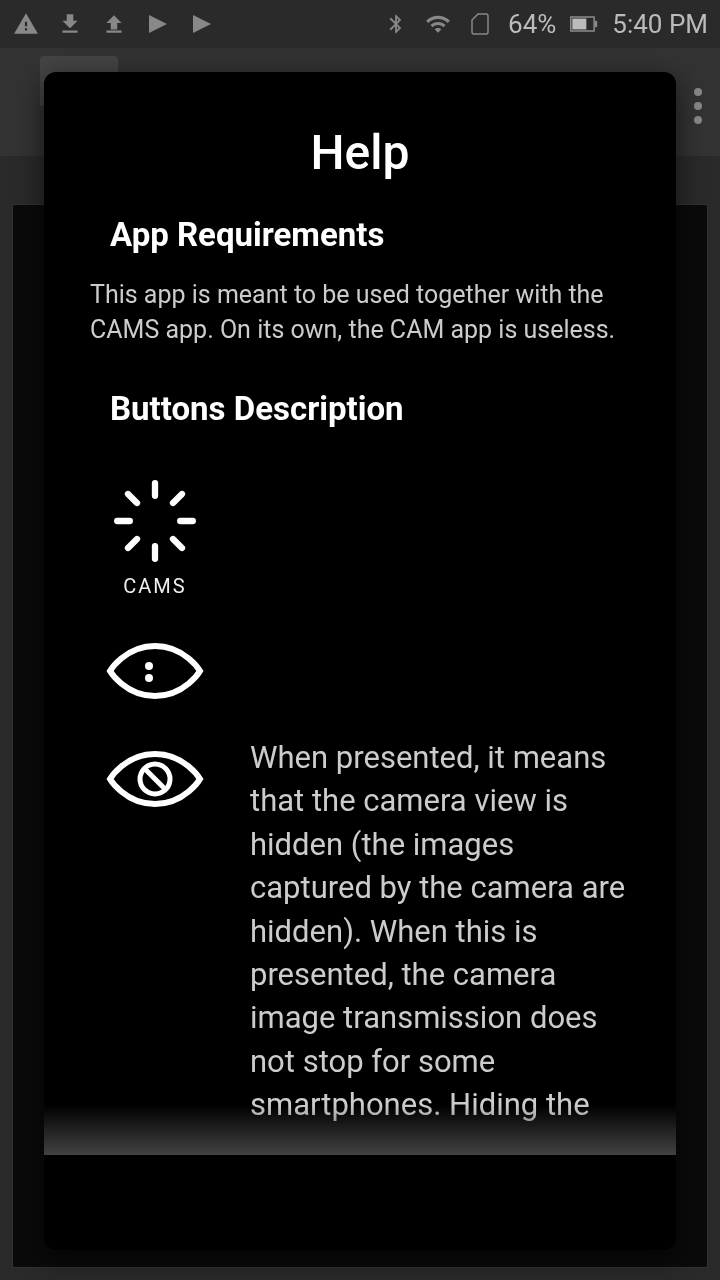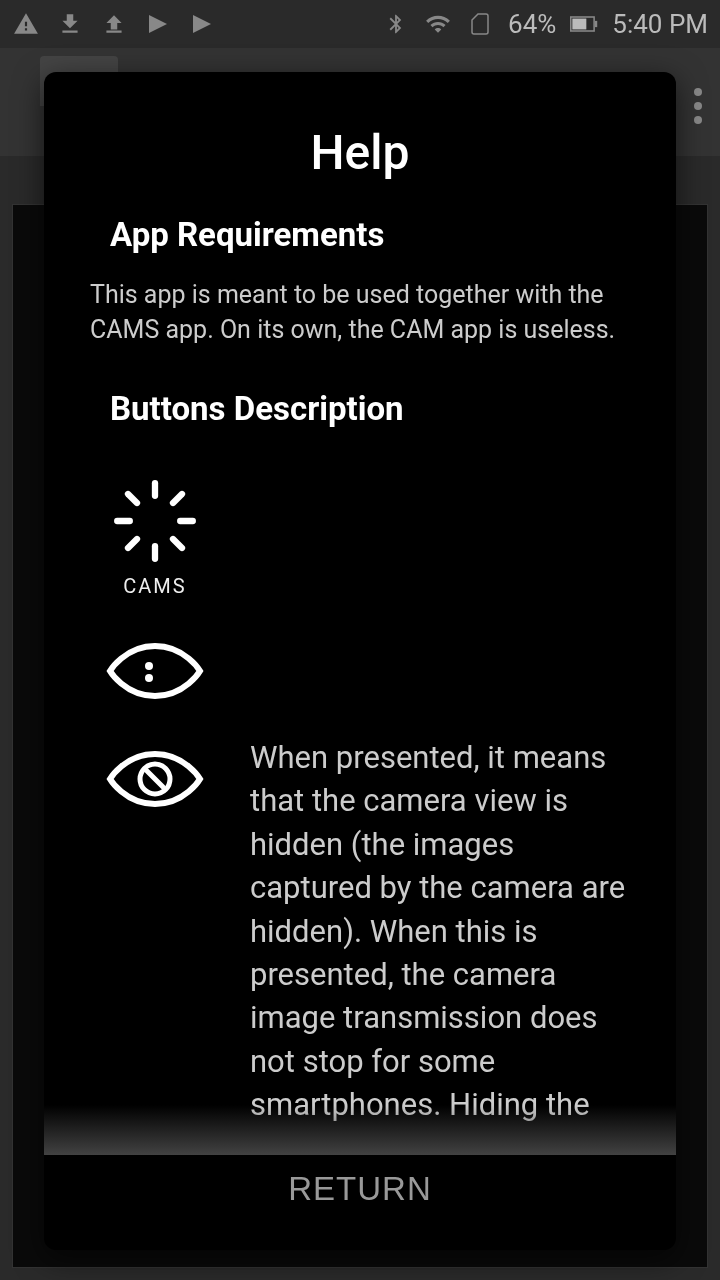--- a/index.html
+++ b/index.html
@@ -268,16 +268,13 @@
         <svg width="100" height="70" viewBox="0 0 100 70">
           <path d="M50 10 C 20 10, 5 35, 5 35 C 5 35, 20 60, 50 60 C 80 60, 95 35, 95 35 C 95 35, 80 10, 50 10 Z" fill="none" stroke="#fff" stroke-width="6"></path>
           <circle cx="50" cy="35" r="15" fill="none" stroke="#fff" stroke-width="5"></circle>
           <line x1="42" y1="27" x2="58" y2="43" stroke="#fff" stroke-width="5" stroke-linecap="round"></line>
         </svg>
       </div>
       <div class="icon-desc">When presented, it means that the camera view is hidden (the images captured by the camera are hidden). When this is presented, the camera image transmission does not stop for some smartphones. Hiding the</div>
     </div>
   </div>
   <div class="fade-bottom"></div>
-  <div class="dialog-footer">
-    <button class="return-btn">RETURN</button>
-  </div>
 </div>
 
 </body></html>

